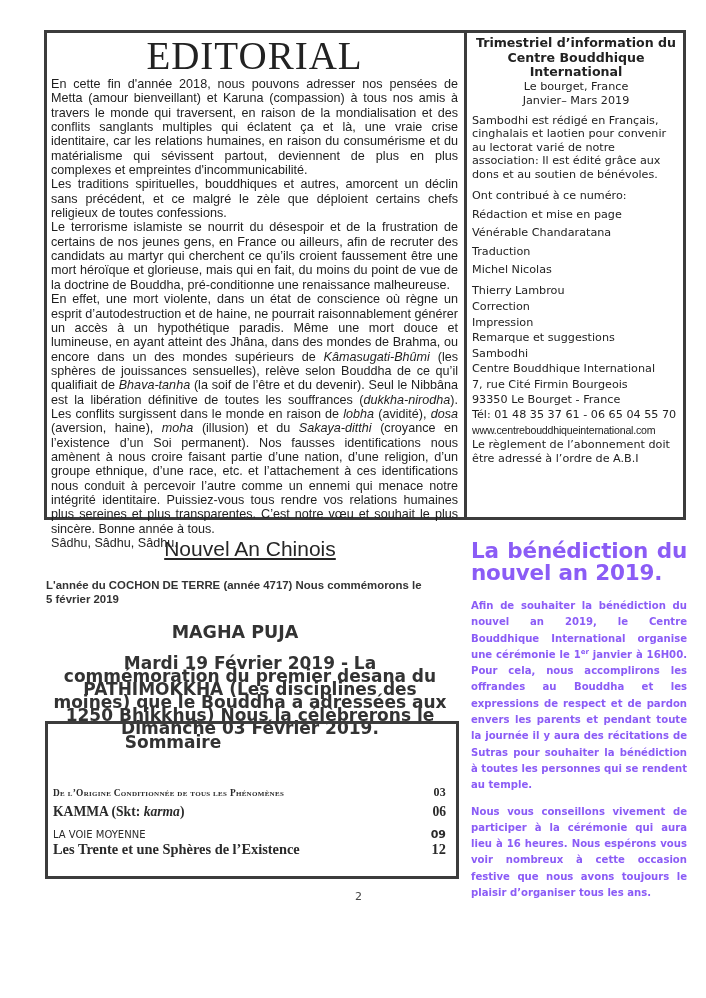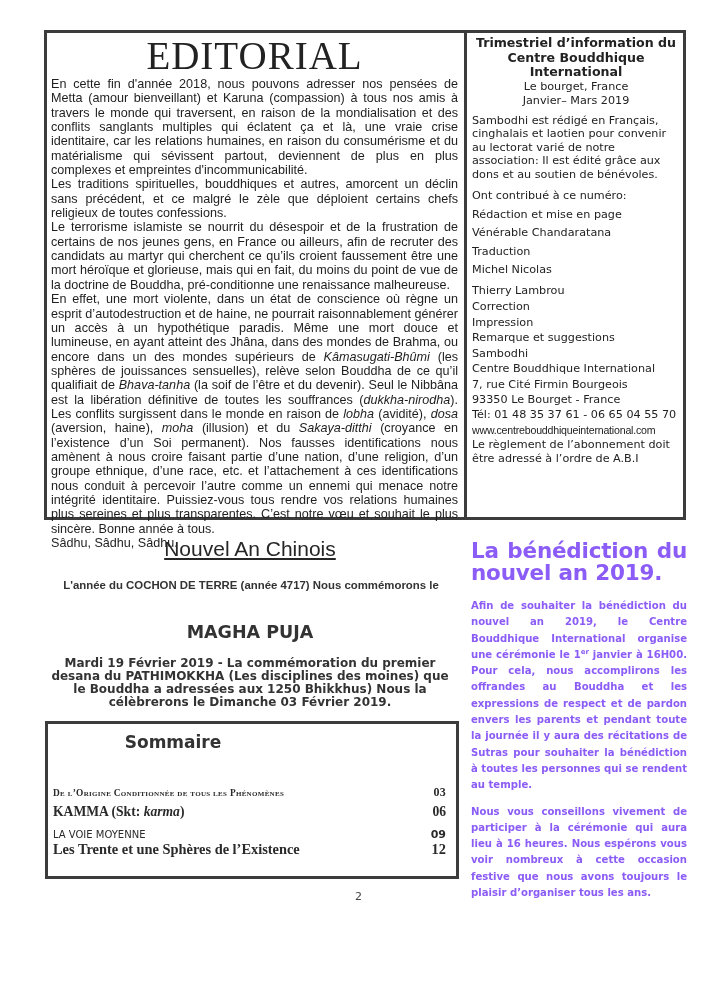--- a/index.html
+++ b/index.html
@@ -14,23 +14,23 @@
   .info .head { text-align: center; font-weight: bold; font-size: 12.6px; line-height: 14.5px; margin-top: 3px; }
   .info .sub { text-align: center; font-size: 11.2px; line-height: 14px; }
   .info .desc { font-size: 11.2px; line-height: 13.6px; margin: 6px 0 0 3px; }
   .info .contrib { font-size: 11.2px; margin-left: 3px; margin-top: 6px; }
   .info .contrib div { line-height: 18.5px; }
   .info .contrib .tight { line-height: 15.8px; }
   .info .contrib .addr { line-height: 15.4px; }
   .info .url { font-family: "Liberation Sans", sans-serif; font-size: 10.6px; letter-spacing: -0.2px; }
 
   .nouvel-title { position: absolute; left: 44px; top: 537px; width: 412px; text-align: center; font-family: "Liberation Sans", sans-serif; font-size: 21px; text-decoration: underline; color: #262626; }
-  .cochon { position: absolute; left: 46px; top: 578px; width: 410px; text-align: center; font-family: "Liberation Sans", sans-serif; font-weight: bold; font-size: 11.4px; line-height: 14px; color: #333; }
-  .magha { position: absolute; left: 44px; top: 622px; width: 412px; text-align: center; font-family: "DejaVu Sans", sans-serif; font-weight: bold; font-size: 17.5px; color: #333; }
-  .magha-text { position: absolute; left: 50px; top: 657px; width: 400px; text-align: center; font-family: "DejaVu Sans", sans-serif; font-weight: bold; font-size: 12px; line-height: 13px; color: #333; }
+  .cochon { position: absolute; left: 46px; top: 578px; width: 410px; font-family: "Liberation Sans", sans-serif; font-weight: bold; font-size: 11.4px; line-height: 14px; color: #333; }
+  .magha { position: absolute; left: 29px; top: 622px; width: 412px; text-align: center; font-family: "DejaVu Sans", sans-serif; font-weight: bold; font-size: 17.5px; color: #333; }
+  .magha-text { position: absolute; left: 50px; top: 657px; width: 400px; text-align: center; font-family: "DejaVu Sans", sans-serif; font-weight: bold; font-size: 17px; line-height: 13px; color: #333; }
 
   .sommaire { position: absolute; left: 45px; top: 721px; width: 408px; height: 152px; border: 3px solid #3c3c3c; box-sizing: content-box; }
   .sommaire h2 { position: absolute; left: 0; top: 8px; width: 250px; text-align: center; margin: 0; font-family: "DejaVu Sans", sans-serif; font-weight: bold; font-size: 17px; color: #333; }
   .s-row { position: absolute; left: 5px; right: 10px; display: flex; justify-content: space-between; align-items: baseline; color: #2a2a2a; }
   .s-row .pg { width: 40px; text-align: right; }
   .r1 { top: 61px; font-family: Liberation Serif, serif; font-weight: bold; font-size: 9.4px; font-variant: small-caps; letter-spacing: 0.3px; }
   .r1 .pg { font-size: 12px; }
   .r2 { top: 80px; font-family: "Liberation Serif", serif; font-weight: bold; font-size: 13.6px; }
   .r3 { top: 104px; font-family: "DejaVu Sans", sans-serif; font-size: 10px; }
   .r3 .pg { font-family: "DejaVu Sans", sans-serif; font-weight: bold; font-size: 11px; }
@@ -83,20 +83,21 @@
       <div class="addr">Tél: 01 48 35 37 61 - 06 65 04 55 70</div>
       <div class="addr url">www.centrebouddhiqueinternational.com</div>
       <div style="line-height:14px">Le règlement de l’abonnement doit être adressé à l’ordre de    A.B.I</div>
     </div>
   </div>
 </div>
 
 <div class="nouvel-title">Nouvel An Chinois</div>
 <div class="cochon">
   <div>L'année du COCHON DE TERRE (année 4717) Nous commémorons le</div>
+  <div>5 février 2019</div>
 </div>
 <div class="magha">MAGHA PUJA</div>
 <div class="magha-text">Mardi 19 Février 2019 - La commémoration du premier desana du PATHIMOKKHA (Les disciplines des moines) que le Bouddha a adressées aux 1250 Bhikkhus) Nous la célèbrerons le Dimanche 03 Février 2019.</div>
 
 <div class="sommaire">
   <h2>Sommaire</h2>
   <div class="s-row r1">
     <span>De l’Origine Conditionnée de tous les Phénomènes</span>
     <span class="pg">03</span>
   </div>

